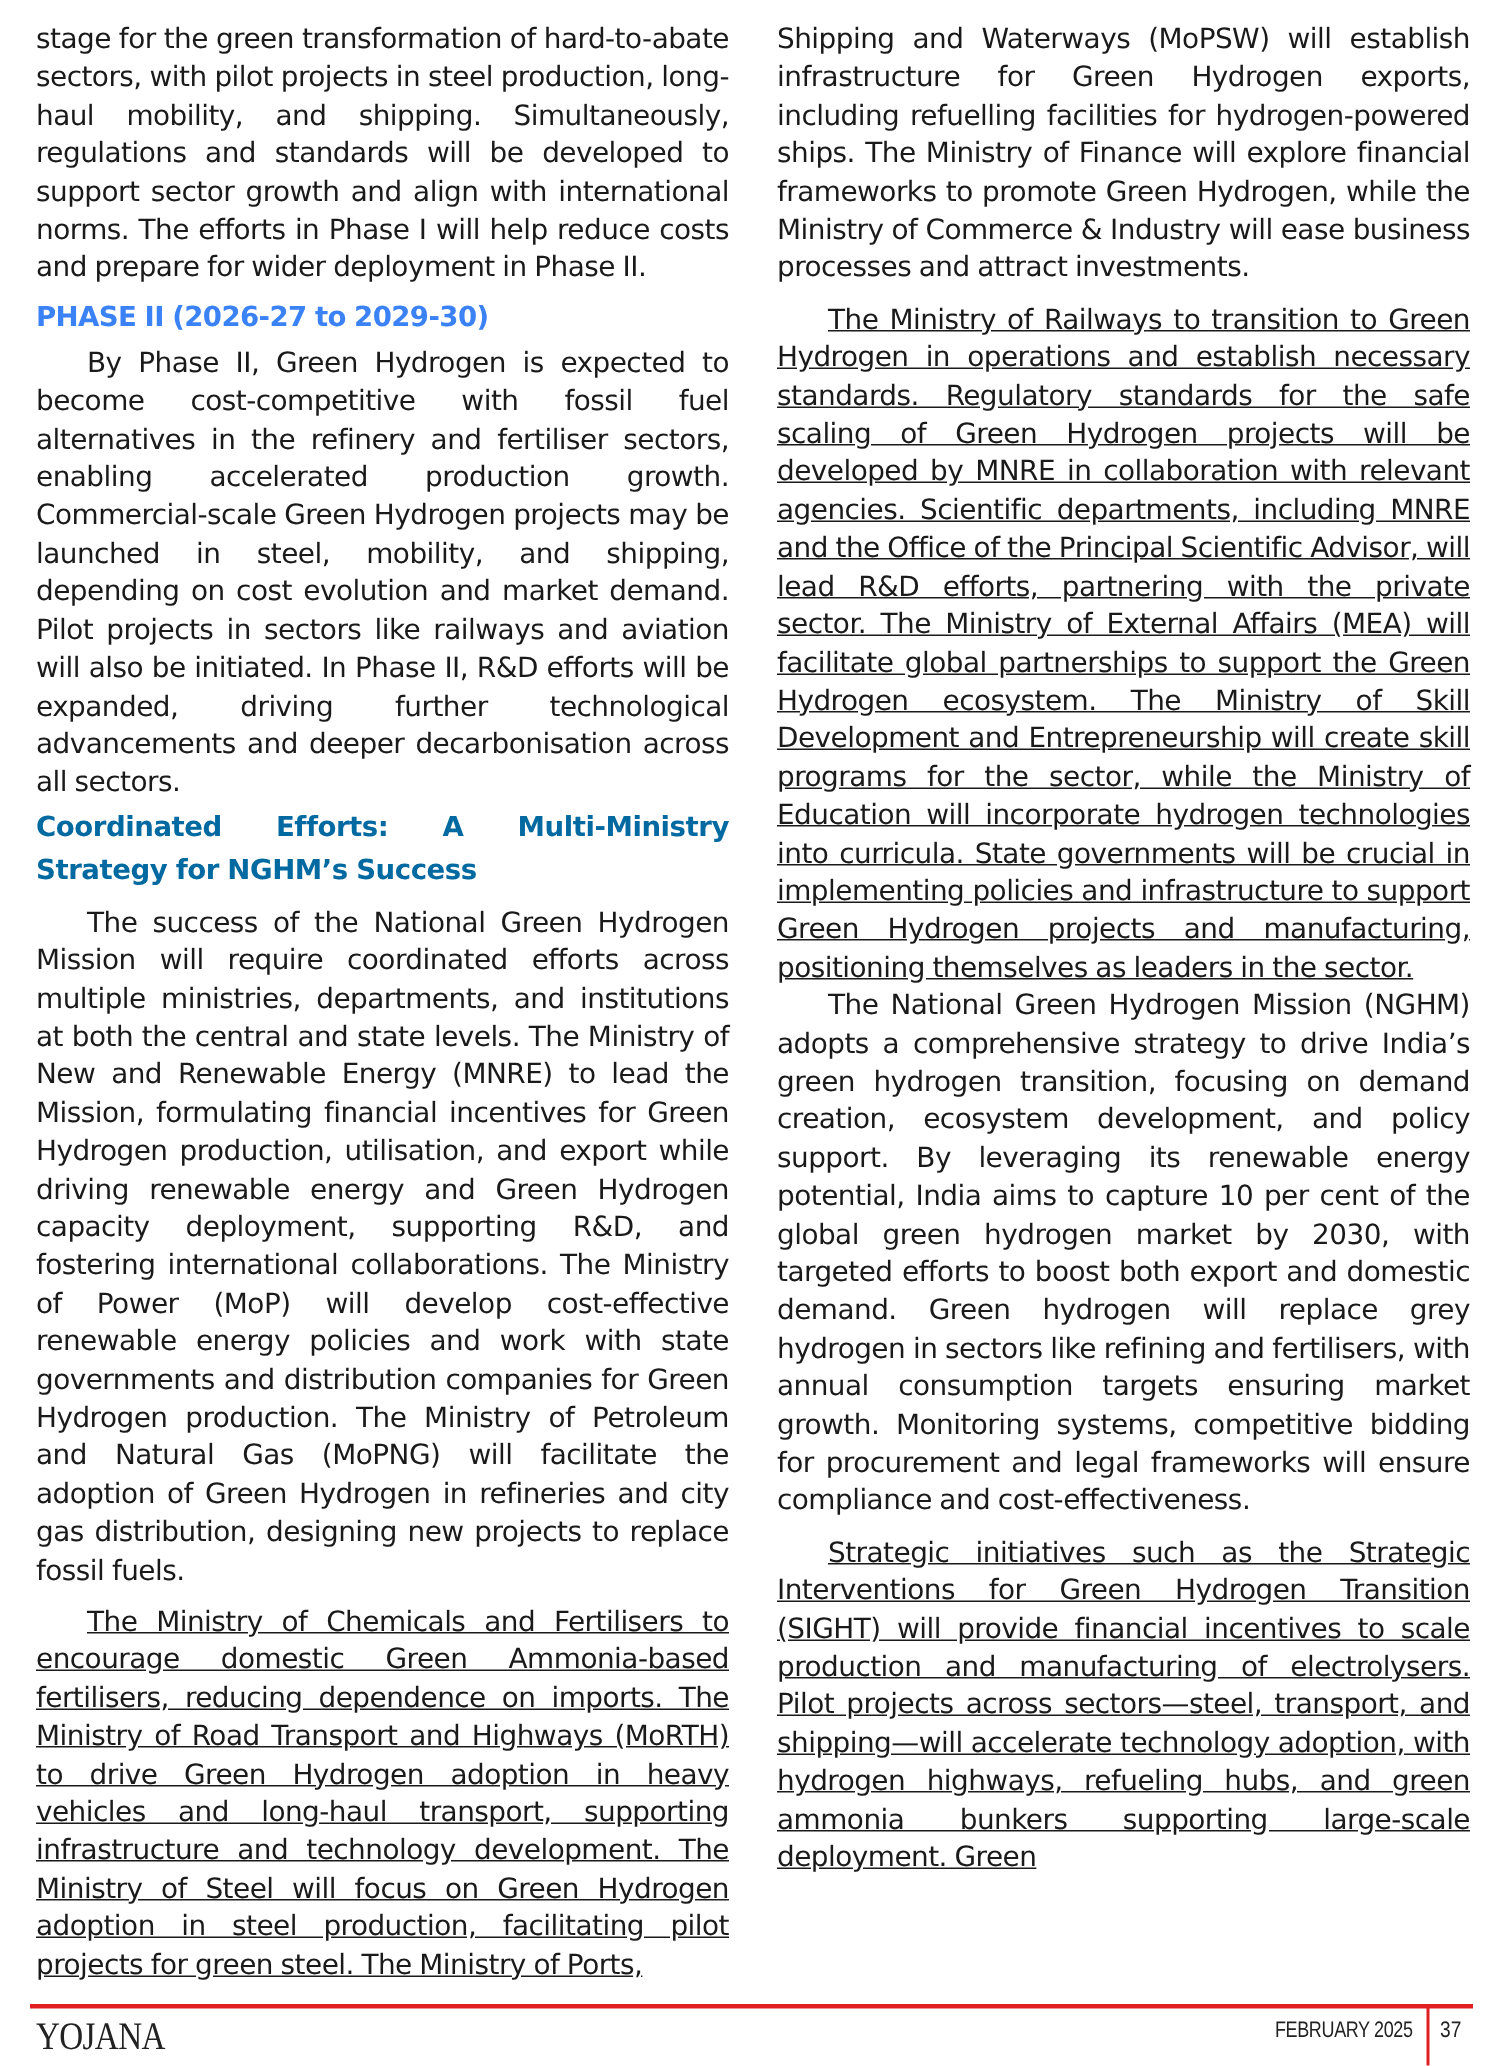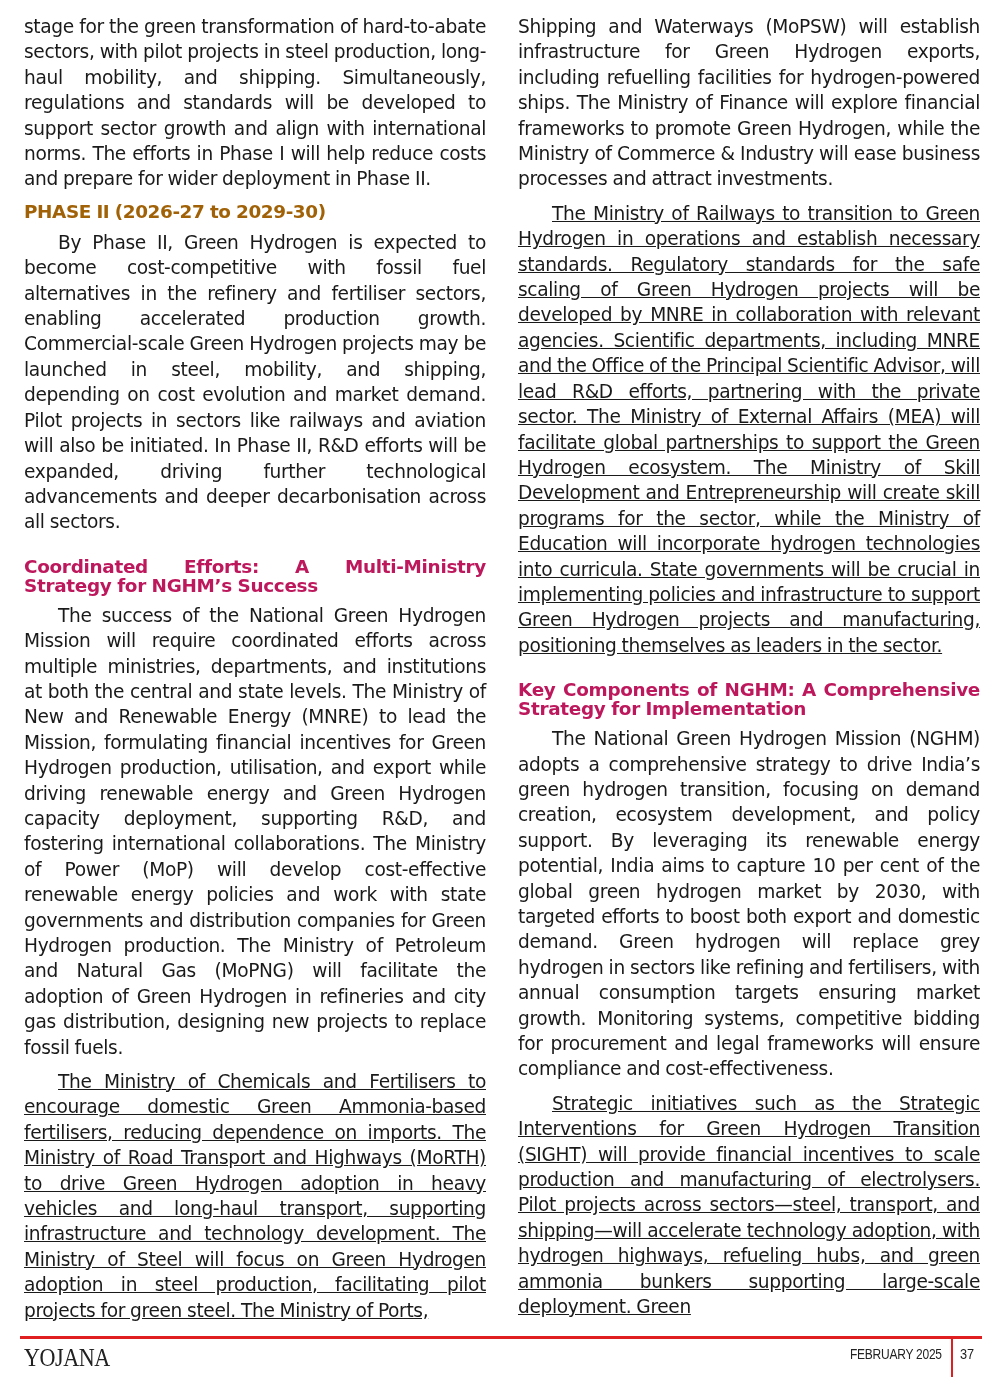--- a/index.html
+++ b/index.html
@@ -4,22 +4,22 @@
 <style>
   html, body { margin: 0; padding: 0; background: #ffffff; }
   body { width: 1000px; height: 1377px; position: relative; overflow: hidden; font-family: "DejaVu Sans", sans-serif; color: #1a1a1a; }
   .page { position: absolute; left: 0; top: 4px; width: 1000px; height: 1377px; }
   .col { position: absolute; top: 10px; width: 462px; font-size: 18.6px; line-height: 25.4px; letter-spacing: -0.35px; word-spacing: -0.5px; }
   .col-left { left: 24px; }
   .col-right { left: 518px; }
   .col p { margin: 0; text-align: justify; text-align-last: auto; }
   .col p.indent { text-indent: 34px; }
   .col p.gap { margin-top: 9px; text-decoration: underline; }
-  h3.phase { margin: 8px 0 6px 0; font-size: 18.4px; font-weight: bold; letter-spacing: -0.4px; color: #a16207; line-height: 24px; }
-  h2.green { margin: 22px 0 8px 0; font-size: 18.4px; line-height: 19px; font-weight: bold; color: #be185d; text-align: justify; letter-spacing: -0.3px; }
+  h3.phase { margin: 8px 0 6px 0; font-size: 18.4px; font-weight: bold; letter-spacing: -0.4px; color: #3b82f6; line-height: 24px; }
+  h2.green { margin: 2px 0 8px 0; font-size: 18.4px; line-height: 29px; font-weight: bold; color: #0369a1; text-align: justify; letter-spacing: -0.3px; }
   .footer-line { position: absolute; left: 20px; top: 1363px; width: 962px; height: 3px; background: #e02020; top: 1332px; }
   .footer-vline { position: absolute; left: 951px; top: 1332px; width: 2px; height: 45px; background: #e02020; }
   .footer-brand { position: absolute; left: 24px; top: 1339px; font-family: "Liberation Serif", serif; font-size: 26px; letter-spacing: -0.5px; color: #222; transform: scaleX(0.85); transform-origin: left; }
   .footer-date { position: absolute; right: 58px; top: 1341px; font-family: "Liberation Sans", sans-serif; font-size: 15px; color: #222; transform: scaleX(0.8); transform-origin: right; letter-spacing: -0.3px; }
   .footer-page { position: absolute; left: 960px; top: 1341px; font-family: "Liberation Sans", sans-serif; font-size: 15px; color: #222; transform: scaleX(0.85); transform-origin: left; }
 </style>
 </head>
 <body>
 
 <div class="page">
@@ -29,21 +29,20 @@
     <h3 class="phase">PHASE II (2026-27 to 2029-30)</h3>
     <p class="indent">By Phase II, Green Hydrogen is expected to become cost-competitive with fossil fuel alternatives in the refinery and fertiliser sectors, enabling accelerated production growth. Commercial-scale Green Hydrogen projects may be launched in steel, mobility, and shipping, depending on cost evolution and market demand. Pilot projects in sectors like railways and aviation will also be initiated. In Phase II, R&amp;D efforts will be expanded, driving further technological advancements and deeper decarbonisation across all sectors.</p>
     <h2 class="green">Coordinated Efforts: A Multi-Ministry Strategy for NGHM’s Success</h2>
     <p class="indent">The success of the National Green Hydrogen Mission will require coordinated efforts across multiple ministries, departments, and institutions at both the central and state levels. The Ministry of New and Renewable Energy (MNRE) to lead the Mission, formulating financial incentives for Green Hydrogen production, utilisation, and export while driving renewable energy and Green Hydrogen capacity deployment, supporting R&amp;D, and fostering international collaborations. The Ministry of Power (MoP) will develop cost-effective renewable energy policies and work with state governments and distribution companies for Green Hydrogen production. The Ministry of Petroleum and Natural Gas (MoPNG) will facilitate the adoption of Green Hydrogen in refineries and city gas distribution, designing new projects to replace fossil fuels.</p>
     <p class="indent gap">The Ministry of Chemicals and Fertilisers to encourage domestic Green Ammonia-based fertilisers, reducing dependence on imports. The Ministry of Road Transport and Highways (MoRTH) to drive Green Hydrogen adoption in heavy vehicles and long-haul transport, supporting infrastructure and technology development. The Ministry of Steel will focus on Green Hydrogen adoption in steel production, facilitating pilot projects for green steel. The Ministry of Ports,</p>
   </div>
 
   <div class="col col-right">
     <p>Shipping and Waterways (MoPSW) will establish infrastructure for Green Hydrogen exports, including refuelling facilities for hydrogen-powered ships. The Ministry of Finance will explore financial frameworks to promote Green Hydrogen, while the Ministry of Commerce &amp; Industry will ease business processes and attract investments.</p>
     <p class="indent gap">The Ministry of Railways to transition to Green Hydrogen in operations and establish necessary standards. Regulatory standards for the safe scaling of Green Hydrogen projects will be developed by MNRE in collaboration with relevant agencies. Scientific departments, including MNRE and the Office of the Principal Scientific Advisor, will lead R&amp;D efforts, partnering with the private sector. The Ministry of External Affairs (MEA) will facilitate global partnerships to support the Green Hydrogen ecosystem. The Ministry of Skill Development and Entrepreneurship will create skill programs for the sector, while the Ministry of Education will incorporate hydrogen technologies into curricula. State governments will be crucial in implementing policies and infrastructure to support Green Hydrogen projects and manufacturing, positioning themselves as leaders in the sector.</p>
-    <h2 class="green">Key Components of NGHM: A Comprehensive Strategy for Implementation</h2>
     <p class="indent">The National Green Hydrogen Mission (NGHM) adopts a comprehensive strategy to drive India’s green hydrogen transition, focusing on demand creation, ecosystem development, and policy support. By leveraging its renewable energy potential, India aims to capture 10 per cent of the global green hydrogen market by 2030, with targeted efforts to boost both export and domestic demand. Green hydrogen will replace grey hydrogen in sectors like refining and fertilisers, with annual consumption targets ensuring market growth. Monitoring systems, competitive bidding for procurement and legal frameworks will ensure compliance and cost-effectiveness.</p>
     <p class="indent gap">Strategic initiatives such as the Strategic Interventions for Green Hydrogen Transition (SIGHT) will provide financial incentives to scale production and manufacturing of electrolysers. Pilot projects across sectors—steel, transport, and shipping—will accelerate technology adoption, with hydrogen highways, refueling hubs, and green ammonia bunkers supporting large-scale deployment. Green</p>
   </div>
 
   <div class="footer-line"></div>
   <div class="footer-vline"></div>
   <div class="footer-brand">YOJANA</div>
   <div class="footer-date">FEBRUARY 2025</div>
   <div class="footer-page">37</div>
 

